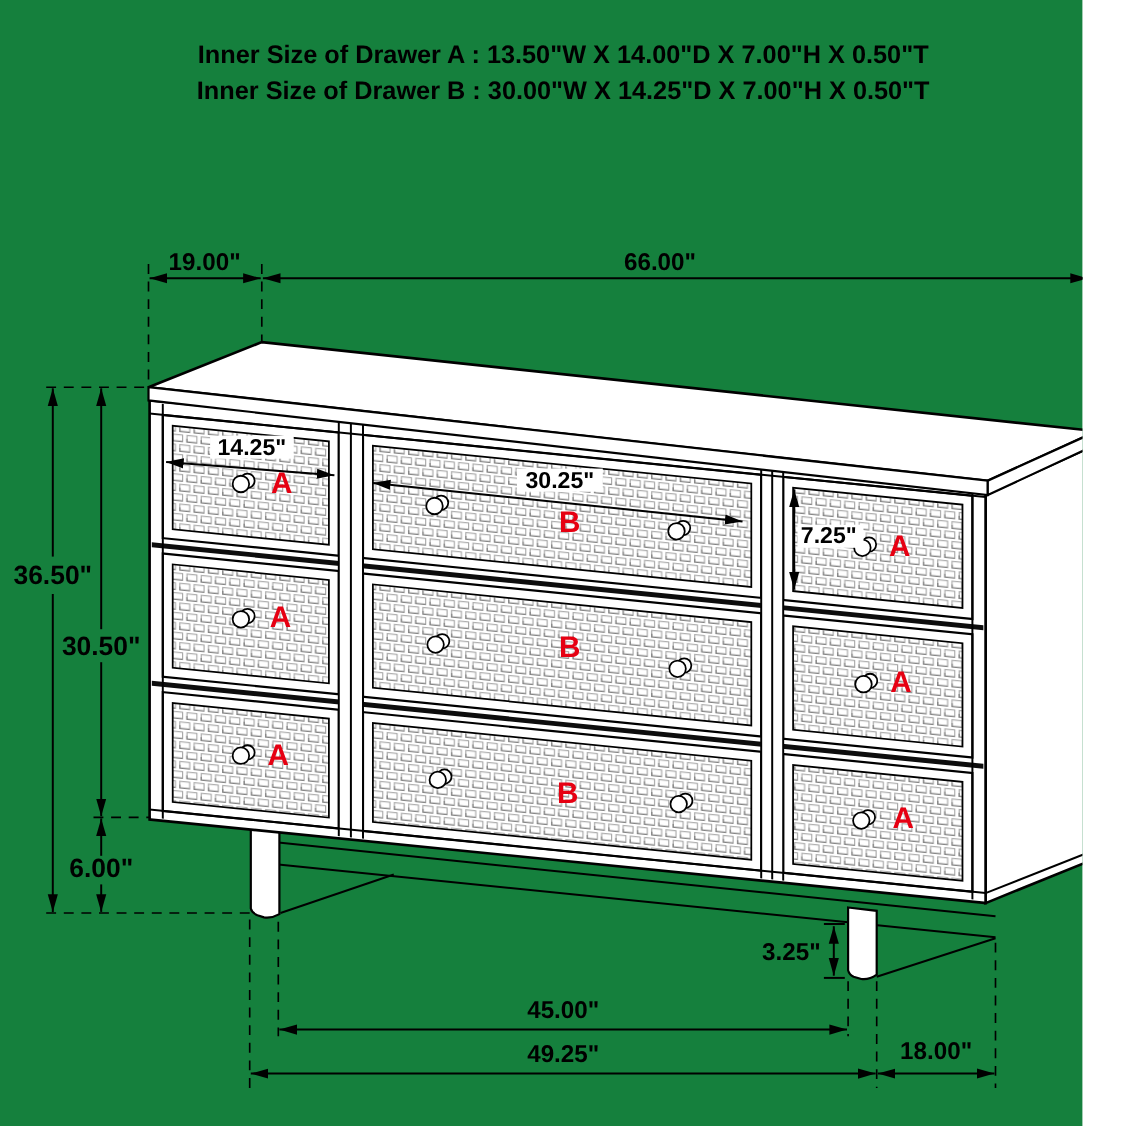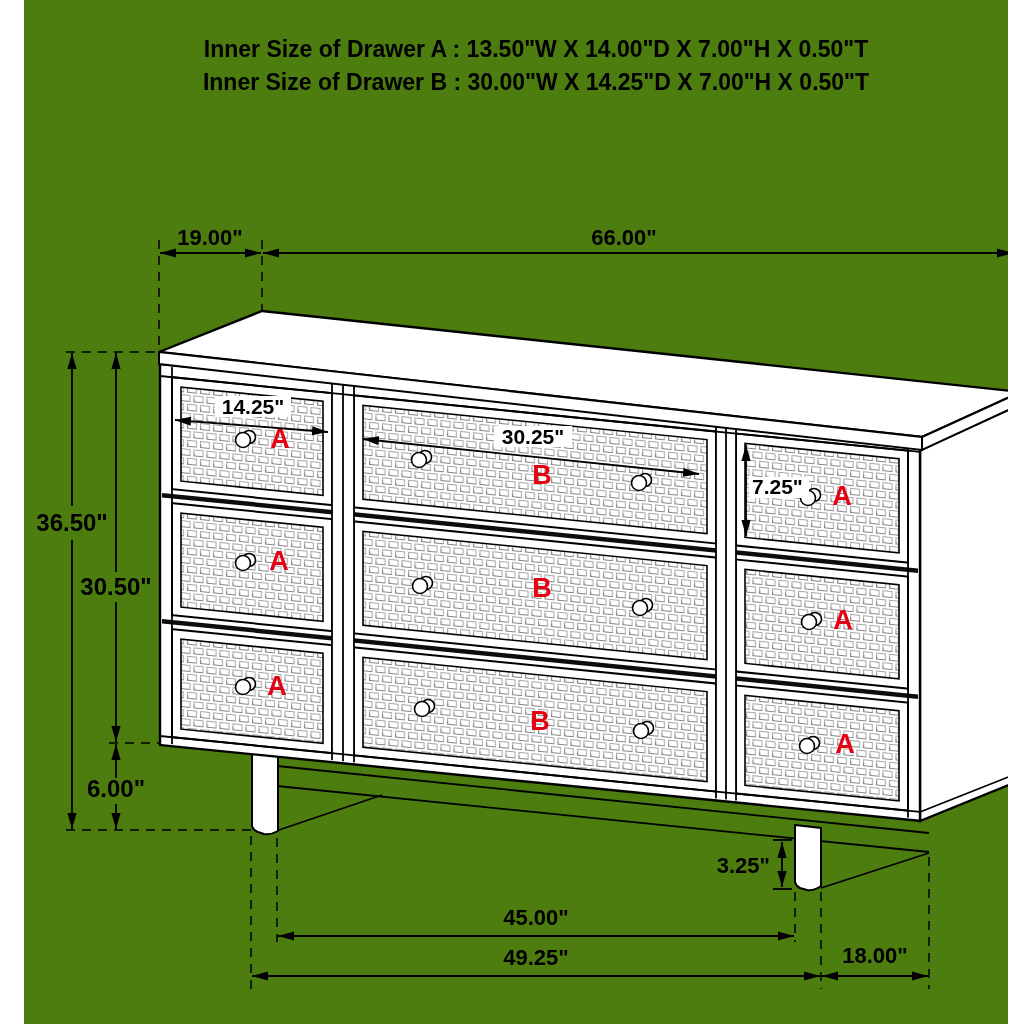--- a/index.html
+++ b/index.html
@@ -1,17 +1,17 @@
 <!DOCTYPE html>
 <html><head>
 <meta charset="utf-8">
 <style>
   html,body{margin:0;padding:0;background:#fff;}
-  .page{width:984px;height:1024px;position:relative;background:#4d7c0f;overflow:hidden;
-        font-family:"Liberation Sans",sans-serif;margin-left:24px;}
+  .page{width:984px;height:1024px;position:relative;background:#15803d;overflow:hidden;
+        font-family:"Liberation Sans",sans-serif;}
   svg text{font-family:"Liberation Sans",sans-serif;font-weight:bold;fill:#000;}
   .dim-label{font-size:22px;}
   .dim-label-lg{font-size:24px;}
   .dim-label-sm{font-size:21px;}
   .title-line{font-size:23px;}
   .drawer-letter{font-size:27px;fill:#e60012;}
   .solid{stroke:#000;fill:none;stroke-width:1.8;}
   .thick{stroke:#000;fill:none;stroke-width:2.4;}
   .dashed{stroke:#000;fill:none;stroke-width:1.5;stroke-dasharray:9 7;}
   .dimline{stroke:#000;fill:none;stroke-width:1.8;}

